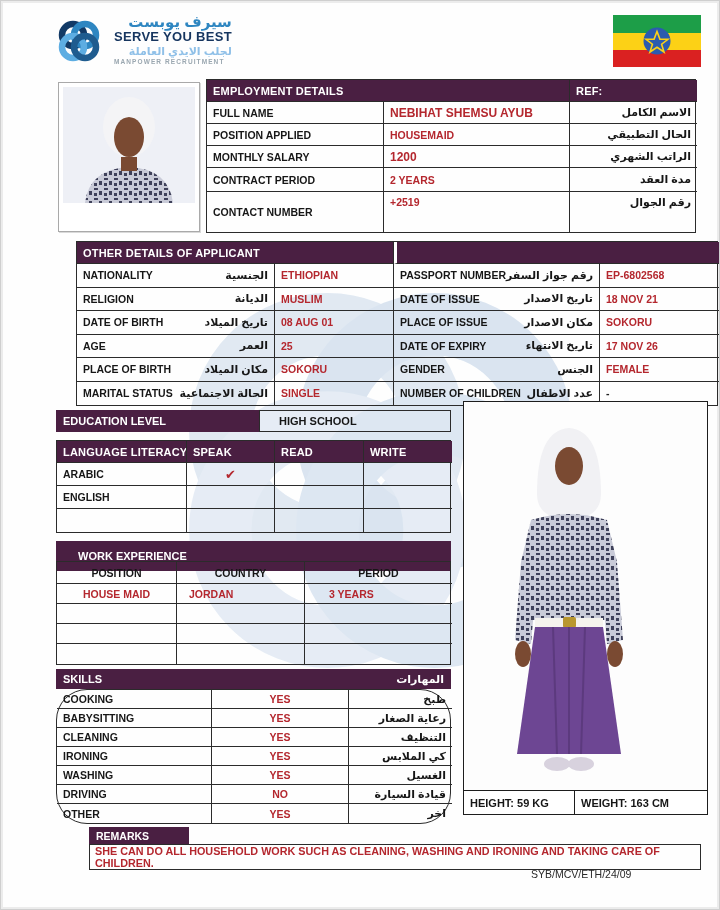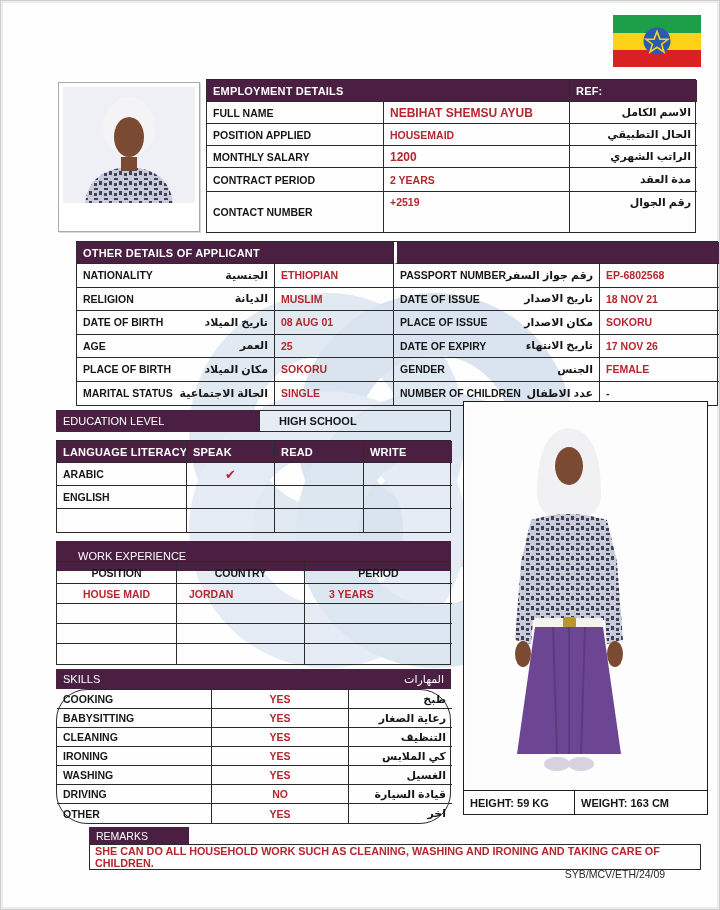--- a/index.html
+++ b/index.html
@@ -19,21 +19,21 @@
      padding:0 6px;font-size:10.5px;font-weight:bold;color:#161616;white-space:nowrap;overflow:hidden}
   .c.nr{border-right:none}
   .c.nb{border-bottom:none}
   .hdr{background:var(--purple);color:#fff;font-size:11px;letter-spacing:.2px}
   .span2{grid-column:span 2}
   .red{color:var(--red)}
   .dark{color:#222}
   .ctr{justify-content:center;text-align:center}
   .dual{justify-content:space-between}
   .arb{direction:rtl;font-size:11px}
-  .bar{position:absolute;z-index:2;background:var(--purple);color:#fff;font-weight:normal;font-size:11px;
+  .bar{position:absolute;z-index:2;background:var(--purple);color:#fff;font-weight:bold;font-size:11px;
        display:flex;align-items:center;padding:0 7px}
   .check{color:var(--red);font-size:13px}
   
   #logo{left:50px;top:12px;display:flex;gap:7px;align-items:flex-start;z-index:2}
   #logo .txt{display:flex;flex-direction:column;line-height:1.15}
   .logo-ar{color:var(--blue);font-size:15px;font-weight:bold;direction:rtl}
   .logo-en{color:var(--navy);font-size:13px;font-weight:bold;letter-spacing:.3px}
   .logo-ar2{color:var(--lightblue);font-size:11px;font-weight:bold;direction:rtl}
   .logo-sub{color:#9aa7b0;font-size:6.5px;font-weight:bold;letter-spacing:1.1px}
   #flag{left:612px;top:14px;z-index:2}
@@ -50,34 +50,48 @@
   #photo-box{left:462px;top:400px;width:245px;height:414px;border:1.5px solid #1d1d1d;background:#fff;z-index:2;
              display:flex;flex-direction:column}
   #photo-area{flex:1;overflow:hidden;display:flex;justify-content:center;align-items:flex-start}
   #hw-row{display:grid;grid-template-columns:111px 1fr;height:24px;border-top:1.5px solid #1d1d1d}
   #hw-row div{display:flex;align-items:center;padding:0 6px;font-size:11px;font-weight:bold;color:#161616}
   #hw-row div:first-child{border-right:1.5px solid #1d1d1d}
   
   #remarks-bar{left:88px;top:826px;width:100px;height:17px;font-size:10.5px}
   #remarks-text{position:absolute;left:88px;top:843px;width:612px;height:16px;border:1px solid #2b2b2b;
                 display:flex;align-items:center;padding:12px 5px;font-size:10.8px;font-weight:bold;color:var(--red);z-index:2}
-  #footer-code{position:absolute;left:530px;top:867px;width:168px;text-align:center;font-size:10.5px;color:#2a2a2a;z-index:2}
+  #footer-code{position:absolute;left:530px;top:867px;width:168px;text-align:left;font-size:10.5px;color:#2a2a2a;z-index:2}
 </style>
 </head>
 <body>
 
 <div id="page">
 
   <svg id="watermark" viewBox="0 0 56 56" fill="none">
     <circle cx="22" cy="23" r="12" stroke="#dce6f1" stroke-width="7"></circle>
     <circle cx="34" cy="23" r="12" stroke="#d4e0ee" stroke-width="7"></circle>
     <circle cx="22" cy="34" r="12" stroke="#e2eaf4" stroke-width="7"></circle>
     <circle cx="34" cy="34" r="12" stroke="#d8e3f0" stroke-width="7"></circle>
   </svg>
 
+  <div id="logo" class="abs">
+    <svg width="56" height="58" viewBox="0 0 56 58">
+      <circle cx="22" cy="22" r="11" stroke="#123a66" stroke-width="6.5" fill="none"></circle>
+      <circle cx="34" cy="22" r="11" stroke="#2e86c1" stroke-width="6.5" fill="none"></circle>
+      <circle cx="22" cy="34" r="11" stroke="#5dade2" stroke-width="6.5" fill="none"></circle>
+      <circle cx="34" cy="34" r="11" stroke="#1f5c8f" stroke-width="6.5" fill="none"></circle>
+    </svg>
+    <div class="txt">
+      <span class="logo-ar">سيرف يوبست</span>
+      <span class="logo-en">SERVE YOU BEST</span>
+      <span class="logo-ar2">لجلب الايدي العاملة</span>
+      <span class="logo-sub">MANPOWER RECRUITMENT</span>
+    </div>
+  </div>
 
   <svg id="flag" class="abs" width="88" height="52" viewBox="0 0 88 52">
     <rect width="88" height="18" y="0" fill="#1d9e48"></rect>
     <rect width="88" height="17" y="18" fill="#fcd116"></rect>
     <rect width="88" height="17" y="35" fill="#da2121"></rect>
     <circle cx="44" cy="26" r="13.5" fill="#2b5bb0"></circle>
     <path d="M44 16.5 L46.9 24.1 L55 24.3 L48.6 29.2 L51 37 L44 32.3 L37 37 L39.4 29.2 L33 24.3 L41.1 24.1 Z" fill="none" stroke="#fcd116" stroke-width="1.6"></path>
   </svg>
 
   <div id="portrait" class="abs">

